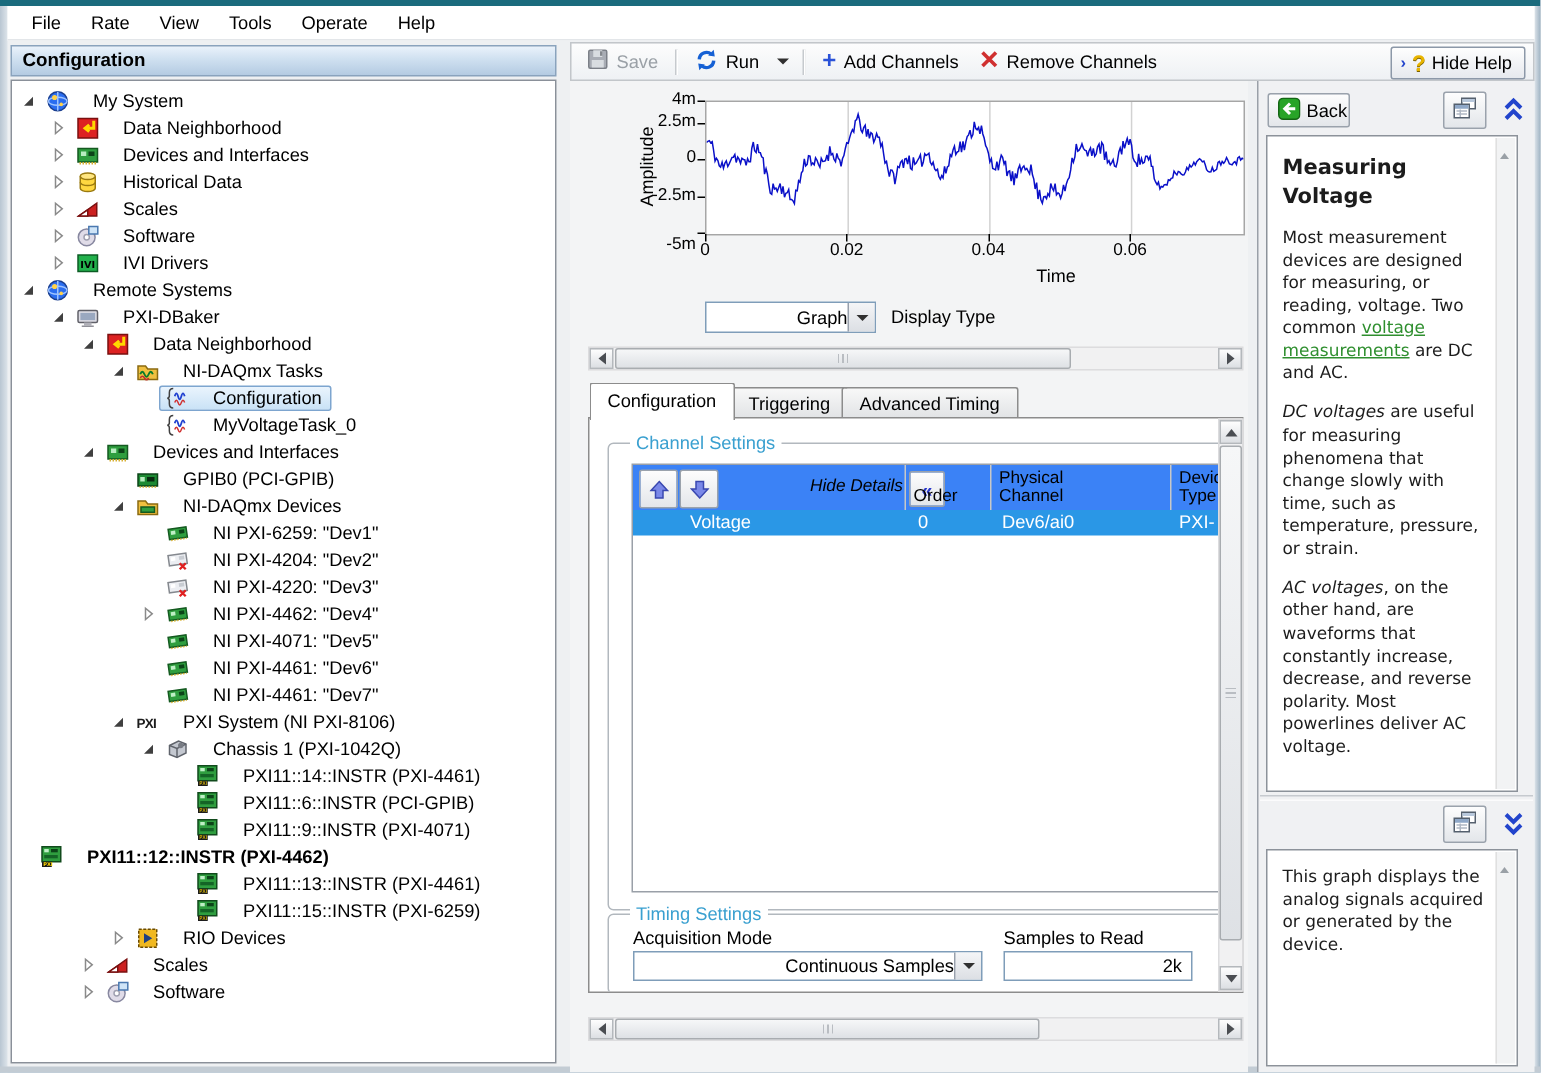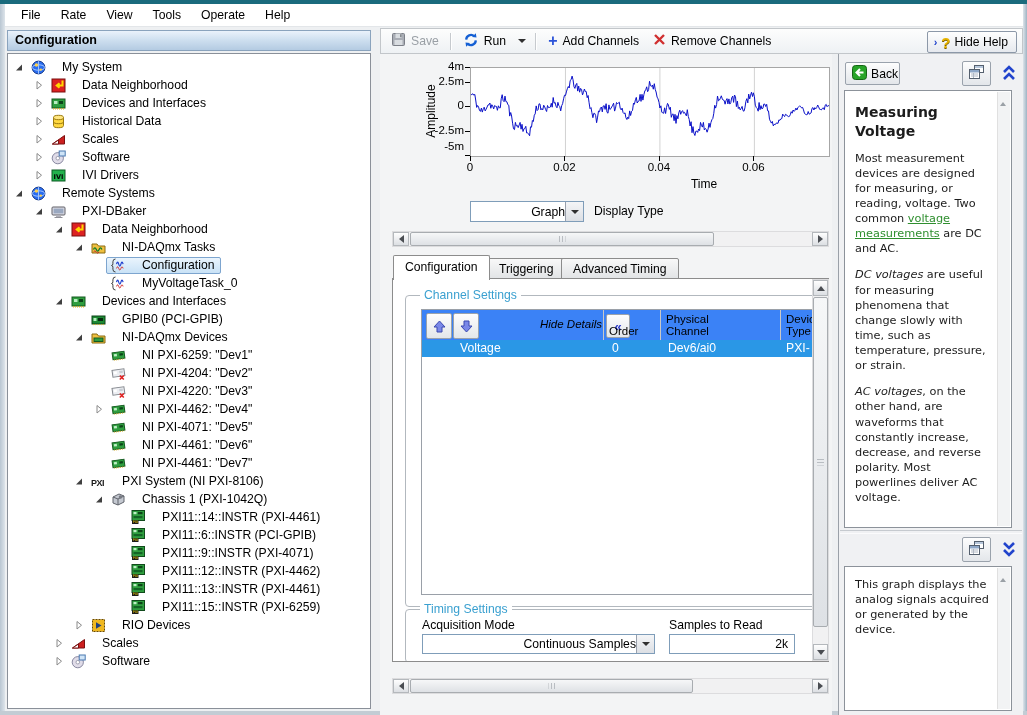--- a/index.html
+++ b/index.html
@@ -561,21 +561,21 @@
               <rect x="2.5" y="3" width="3" height="2.2" fill="#bfefc6"></rect>
               <rect x="7" y="3" width="4.5" height="2.2" fill="#0c4418"></rect>
               <rect x="2.5" y="7" width="9" height="2.2" fill="#146426"></rect>
               <rect x="1" y="11.5" width="6.5" height="3.5" fill="#1c1c1c"></rect>
               <text x="1.8" y="14.4" font-size="3.4" fill="#ffd800" font-family="DejaVu Sans,sans-serif">PXI</text>
             </svg>
           </span>
           <span class="tlabel">PXI11::9::INSTR (PXI-4071)</span>
         </span>
       </div>
-      <div class="tree-row" style="padding-left: 104px;">
+      <div class="tree-row" style=" font-weight: bold;">
         <span class="expander"></span>
         <span class="tgroup">
           <span class="ticon">
             <svg width="15" height="16">
               <rect x="1" y="1.5" width="12.5" height="10" fill="#2f9e3f" stroke="#114a1c"></rect>
               <rect x="2.5" y="3" width="3" height="2.2" fill="#bfefc6"></rect>
               <rect x="7" y="3" width="4.5" height="2.2" fill="#0c4418"></rect>
               <rect x="2.5" y="7" width="9" height="2.2" fill="#146426"></rect>
               <rect x="1" y="11.5" width="6.5" height="3.5" fill="#1c1c1c"></rect>
               <text x="1.8" y="14.4" font-size="3.4" fill="#ffd800" font-family="DejaVu Sans,sans-serif">PXI</text>
@@ -721,21 +721,21 @@
   </div>
   <div id="graph-ticks">
       <div class="ytick-label" style="left: 424px; top: 60px;">4m</div>
       <div class="tickdash-y" style="left: 465px; top: 67px;"></div>
       <div class="ytick-label" style="left: 424px; top: 74.6667px;">2.5m</div>
       <div class="tickdash-y" style="left: 465px; top: 81.6667px;"></div>
       <div class="ytick-label" style="left: 424px; top: 99.1111px;">0</div>
       <div class="tickdash-y" style="left: 465px; top: 106.111px;"></div>
       <div class="ytick-label" style="left: 424px; top: 123.556px;">-2.5m</div>
       <div class="tickdash-y" style="left: 465px; top: 130.556px;"></div>
-      <div class="ytick-label" style="left: 424px; top: 140px;">-5m</div>
+      <div class="ytick-label" style="left: 424px; top: 157px;">-5m</div>
       <div class="tickdash-y" style="left: 465px; top: 155px;"></div>
       <div class="xtick-label" style="left: 450px; top: 161px;">0</div>
       <div class="tickdash-x" style="left: 470px; top: 156px;"></div>
       <div class="xtick-label" style="left: 544.459px; top: 161px;">0.02</div>
       <div class="tickdash-x" style="left: 564.459px; top: 156px;"></div>
       <div class="xtick-label" style="left: 638.918px; top: 161px;">0.04</div>
       <div class="tickdash-x" style="left: 658.918px; top: 156px;"></div>
       <div class="xtick-label" style="left: 733.377px; top: 161px;">0.06</div>
       <div class="tickdash-x" style="left: 753.377px; top: 156px;"></div>
     </div>

